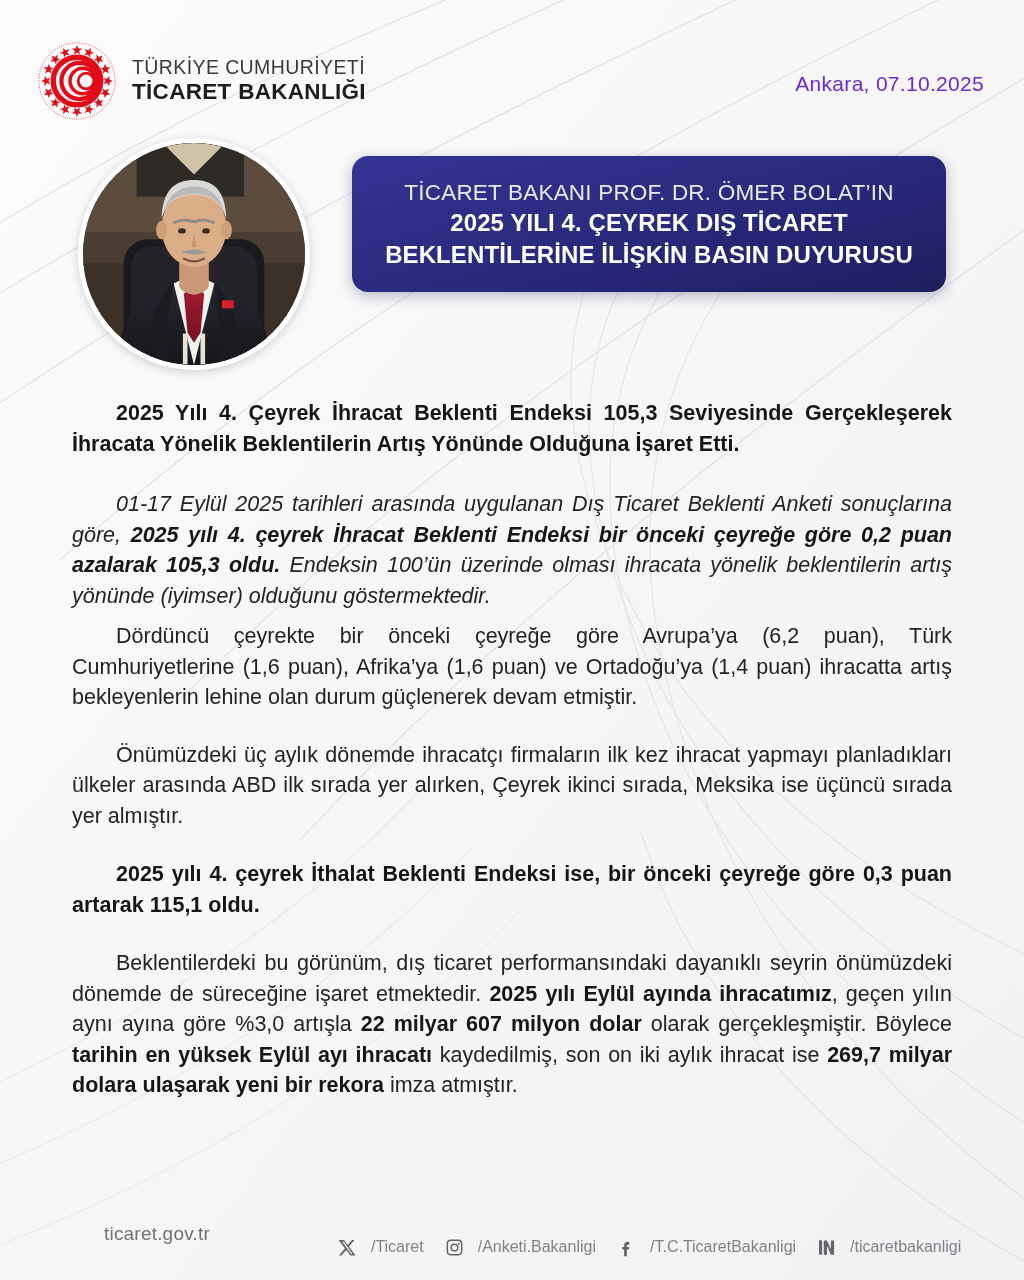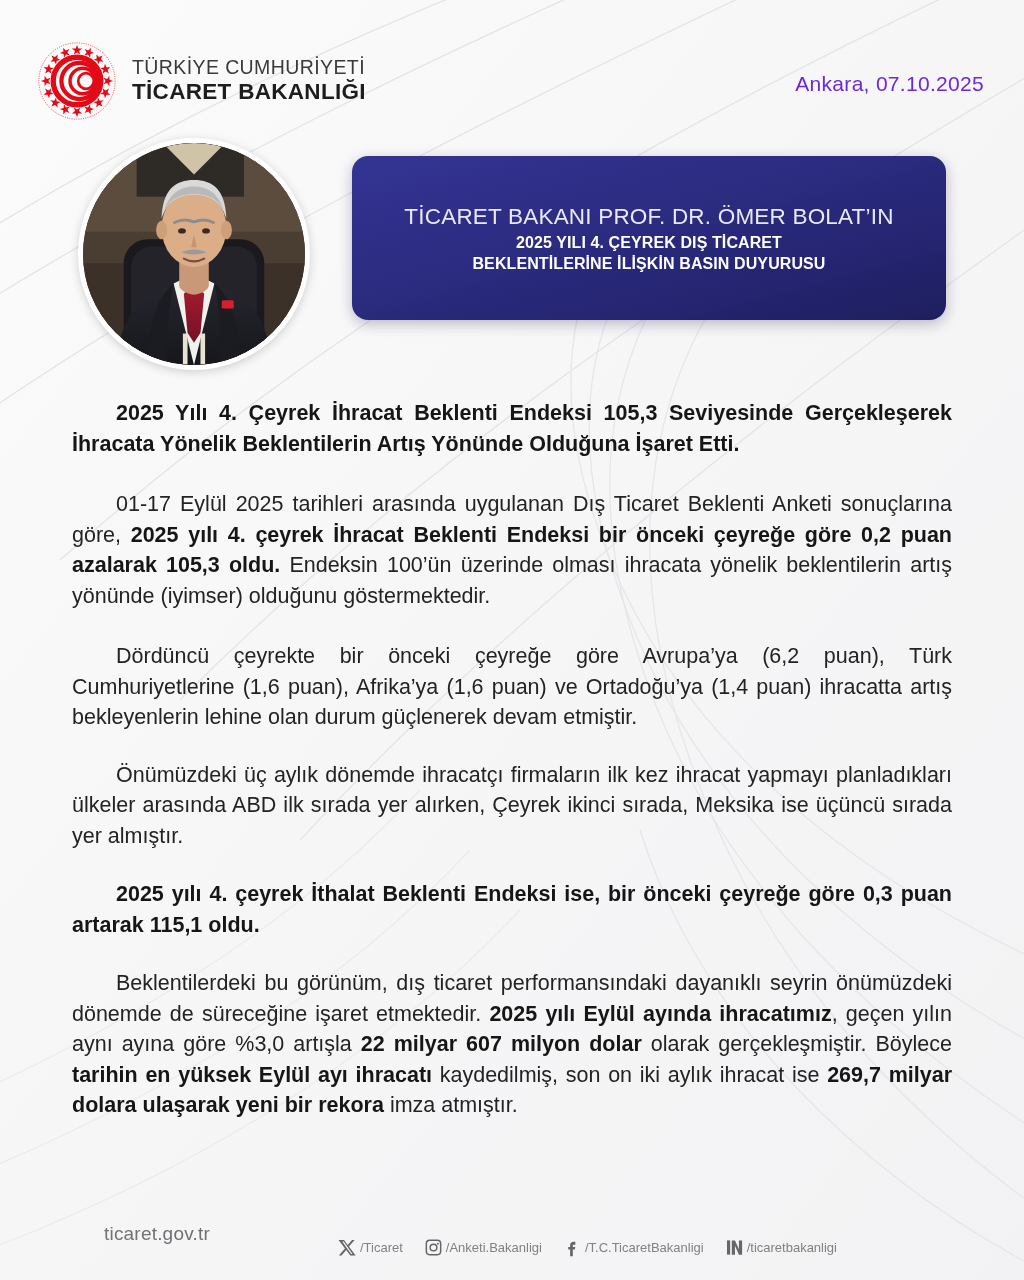--- a/index.html
+++ b/index.html
@@ -90,42 +90,42 @@
     overflow: hidden;
     border: 5px solid #ffffff;
     box-shadow: 0 2px 10px rgba(0,0,0,0.17);
     background: #4a3f36;
   }
   .portrait svg { width: 100%; height: 100%; display: block; }
 
   .title-banner {
     position: absolute;
     left: 352px; top: 18px;
-    width: 594px; height: 164px;
+    width: 594px; height: 136px;
     border-radius: 16px;
     background: linear-gradient(165deg, #343494 0%, #2b2b80 45%, #242470 75%, #1e1e5e 100%);
     box-shadow: 0 4px 14px rgba(20,20,70,0.28);
     display: flex;
     flex-direction: column;
     align-items: center;
     justify-content: center;
     padding: 10px 22px;
   }
   .banner-l1 {
     color: #e9e9f6;
     font-size: 22.5px;
     font-weight: 400;
     letter-spacing: 0.2px;
     text-align: center;
     line-height: 1.3;
     white-space: nowrap;
   }
   .banner-l2, .banner-l3 {
     color: #ffffff;
-    font-size: 16px;
+    font-size: 24px;
     font-weight: 700;
     letter-spacing: 0.1px;
     text-align: center;
     line-height: 1.32;
     white-space: nowrap;
   }
 
   
   .content {
     position: absolute;
@@ -144,21 +144,21 @@
   }
   .para:last-child { margin-bottom: 0; }
   .para.bold-para {
     font-weight: 700;
     color: #161616;
   }
   .para b { font-weight: 700; color: #161616; }
 
   
   .para.p1 { margin-bottom: 30px; }
-  .para.p2 { margin-bottom: 30px; }
+  .para.p2 { margin-bottom: 10px; font-style: italic; }
   .para.p3 { margin-bottom: 27px; }
   .para.p4 { margin-bottom: 28px; }
   .para.p5 { margin-bottom: 28px; }
 
   
   .footer {
     position: absolute;
     left: 0; right: 0;
     bottom: 24px;
     height: 44px;
@@ -176,22 +176,22 @@
 
   .social-row {
     margin-left: 128px;
     display: flex;
     align-items: center;
     gap: 21px;
   }
   .social-item {
     display: flex;
     align-items: center;
-    gap: 3px;
-    font-size: 13px;
+    gap: 14px;
+    font-size: 16px;
     color: #818186;
     white-space: nowrap;
     margin-top: 26px;
   }
   .social-item .sicon {
     display: inline-flex;
     align-items: center;
     justify-content: center;
     width: 19px; height: 19px;
     color: #65656a;

